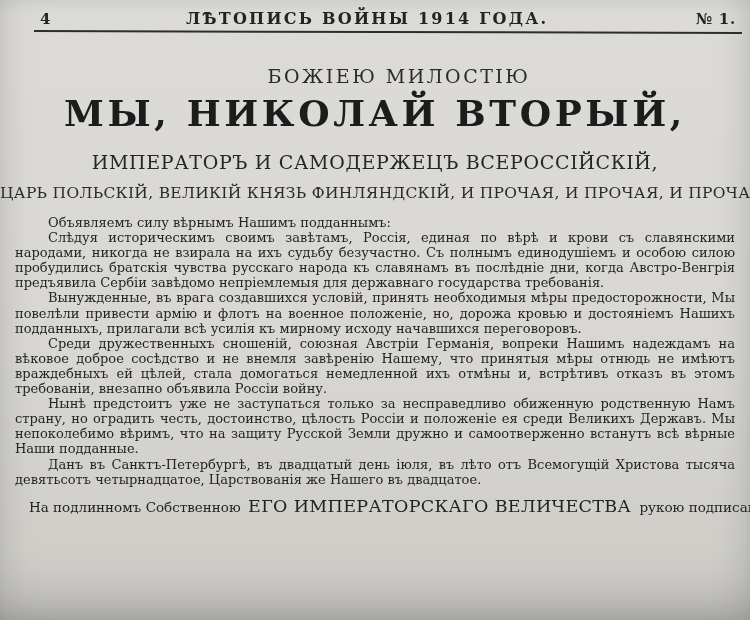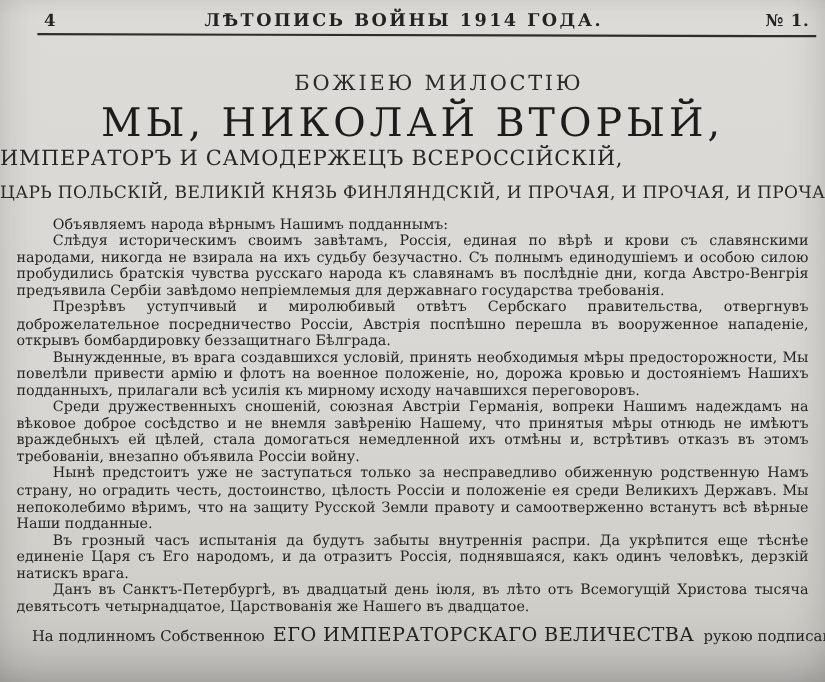--- a/index.html
+++ b/index.html
@@ -55,28 +55,28 @@
     text-align: center;
     font-size: 19px;
     letter-spacing: 0.13em;
     color: #2a2a2a;
     padding-left: 48px;
   }
   .imperial-name {
     margin-top: 5px;
     text-align: center;
     font-size: 36px;
-    font-weight: normal;
+    font-weight: bold;
     letter-spacing: 0.10em;
     white-space: nowrap;
     color: #1c1c1c;
   }
   .imperial-style-1 {
-    margin-top: 0;
-    text-align: left;
+    margin-top: 17px;
+    text-align: center;
     font-size: 19px;
     letter-spacing: 0.035em;
     color: #262626;
   }
   .imperial-style-2 {
     margin-top: 11px;
     text-align: center;
     font-size: 15.5px;
     letter-spacing: 0.02em;
     color: #2a2a2a;
@@ -118,27 +118,25 @@
     <span class="issue-num">№ 1.</span>
   </div>
   <hr class="head-rule">
 
   <div class="invocation">БОЖІЕЮ МИЛОСТІЮ</div>
   <div class="imperial-name">МЫ, НИКОЛАЙ ВТОРЫЙ,</div>
   <div class="imperial-style-1">ИМПЕРАТОРЪ И САМОДЕРЖЕЦЪ ВСЕРОССІЙСКІЙ,</div>
   <div class="imperial-style-2">ЦАРЬ ПОЛЬСКІЙ, ВЕЛИКІЙ КНЯЗЬ ФИНЛЯНДСКІЙ, И ПРОЧАЯ, И ПРОЧАЯ, И ПРОЧАЯ.</div>
 
   <div class="manifesto-body">
-    <p>Объявляемъ народа вѣрнымъ Нашимъ подданнымъ:</p>
+    <p>Объявляемъ силу вѣрнымъ Нашимъ подданнымъ:</p>
     <p>Слѣдуя историческимъ своимъ завѣтамъ, Россія, единая по вѣрѣ и крови съ славянскими народами, никогда не взирала на ихъ судьбу безучастно. Съ полнымъ единодушіемъ и особою силою пробудились братскія чувства русскаго народа къ славянамъ въ послѣдніе дни, когда Австро-Венгрія предъявила Сербіи завѣдомо непріемлемыя для державнаго государства требованія.</p>
-    <p>Презрѣвъ уступчивый и миролюбивый отвѣтъ Сербскаго правительства, отвергнувъ доброжелательное посредничество Россіи, Австрія поспѣшно перешла въ вооруженное нападеніе, открывъ бомбардировку беззащитнаго Бѣлграда.</p>
     <p>Вынужденные, въ врага создавшихся условій, принять необходимыя мѣры предосторожности, Мы повелѣли привести армію и флотъ на военное положеніе, но, дорожа кровью и достояніемъ Нашихъ подданныхъ, прилагали всѣ усилія къ мирному исходу начавшихся переговоровъ.</p>
     <p>Среди дружественныхъ сношеній, союзная Австріи Германія, вопреки Нашимъ надеждамъ на вѣковое доброе сосѣдство и не внемля завѣренію Нашему, что принятыя мѣры отнюдь не имѣютъ враждебныхъ ей цѣлей, стала домогаться немедленной ихъ отмѣны и, встрѣтивъ отказъ въ этомъ требованіи, внезапно объявила Россіи войну.</p>
-    <p>Нынѣ предстоитъ уже не заступаться только за несправедливо обиженную родственную Намъ страну, но оградить честь, достоинство, цѣлость Россіи и положеніе ея среди Великихъ Державъ. Мы непоколебимо вѣримъ, что на защиту Русской Земли правоту и самоотверженно встанутъ всѣ вѣрные Наши подданные.</p>
-    <p>Въ грозный часъ испытанія да будутъ забыты внутреннія распри. Да укрѣпится еще тѣснѣе единеніе Царя съ Его народомъ, и да отразитъ Россія, поднявшаяся, какъ одинъ человѣкъ, дерзкій натискъ врага.</p>
+    <p>Нынѣ предстоитъ уже не заступаться только за несправедливо обиженную родственную Намъ страну, но оградить честь, достоинство, цѣлость Россіи и положеніе ея среди Великихъ Державъ. Мы непоколебимо вѣримъ, что на защиту Русской Земли дружно и самоотверженно встанутъ всѣ вѣрные Наши подданные.</p>
     <p>Данъ въ Санктъ-Петербургѣ, въ двадцатый день іюля, въ лѣто отъ Всемогущій Христова тысяча девятьсотъ четырнадцатое, Царствованія же Нашего въ двадцатое.</p>
   </div>
 
   <div class="attestation">
     <span>На подлинномъ Собственною</span>
     <span class="emphasis">ЕГО ИМПЕРАТОРСКАГО ВЕЛИЧЕСТВА</span>
     <span>рукою подписано:</span>
   </div>
 
 </div>

